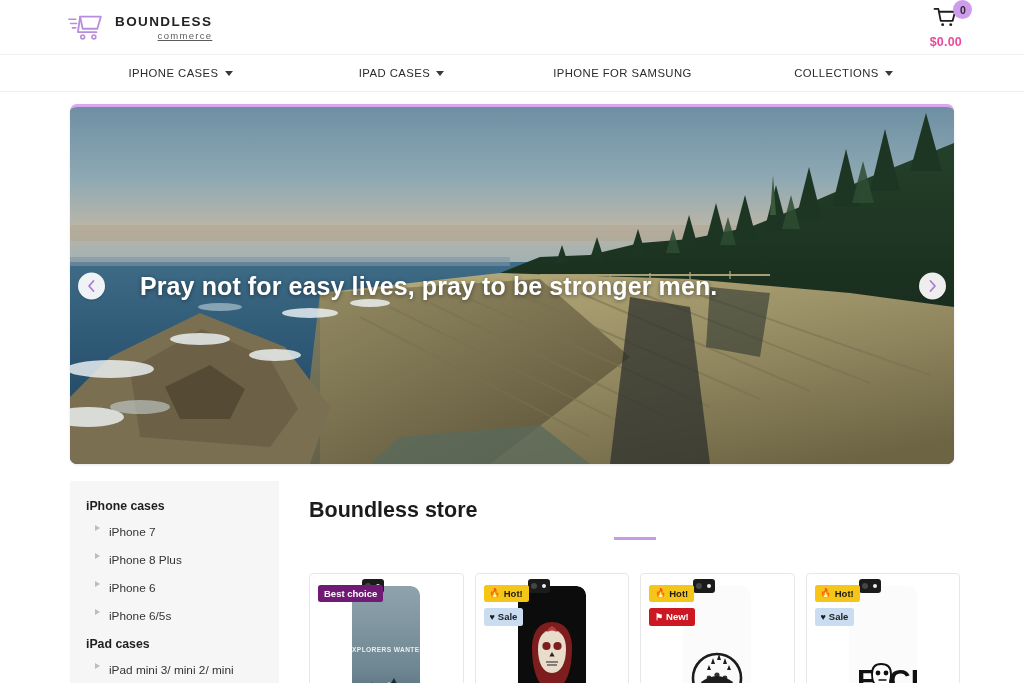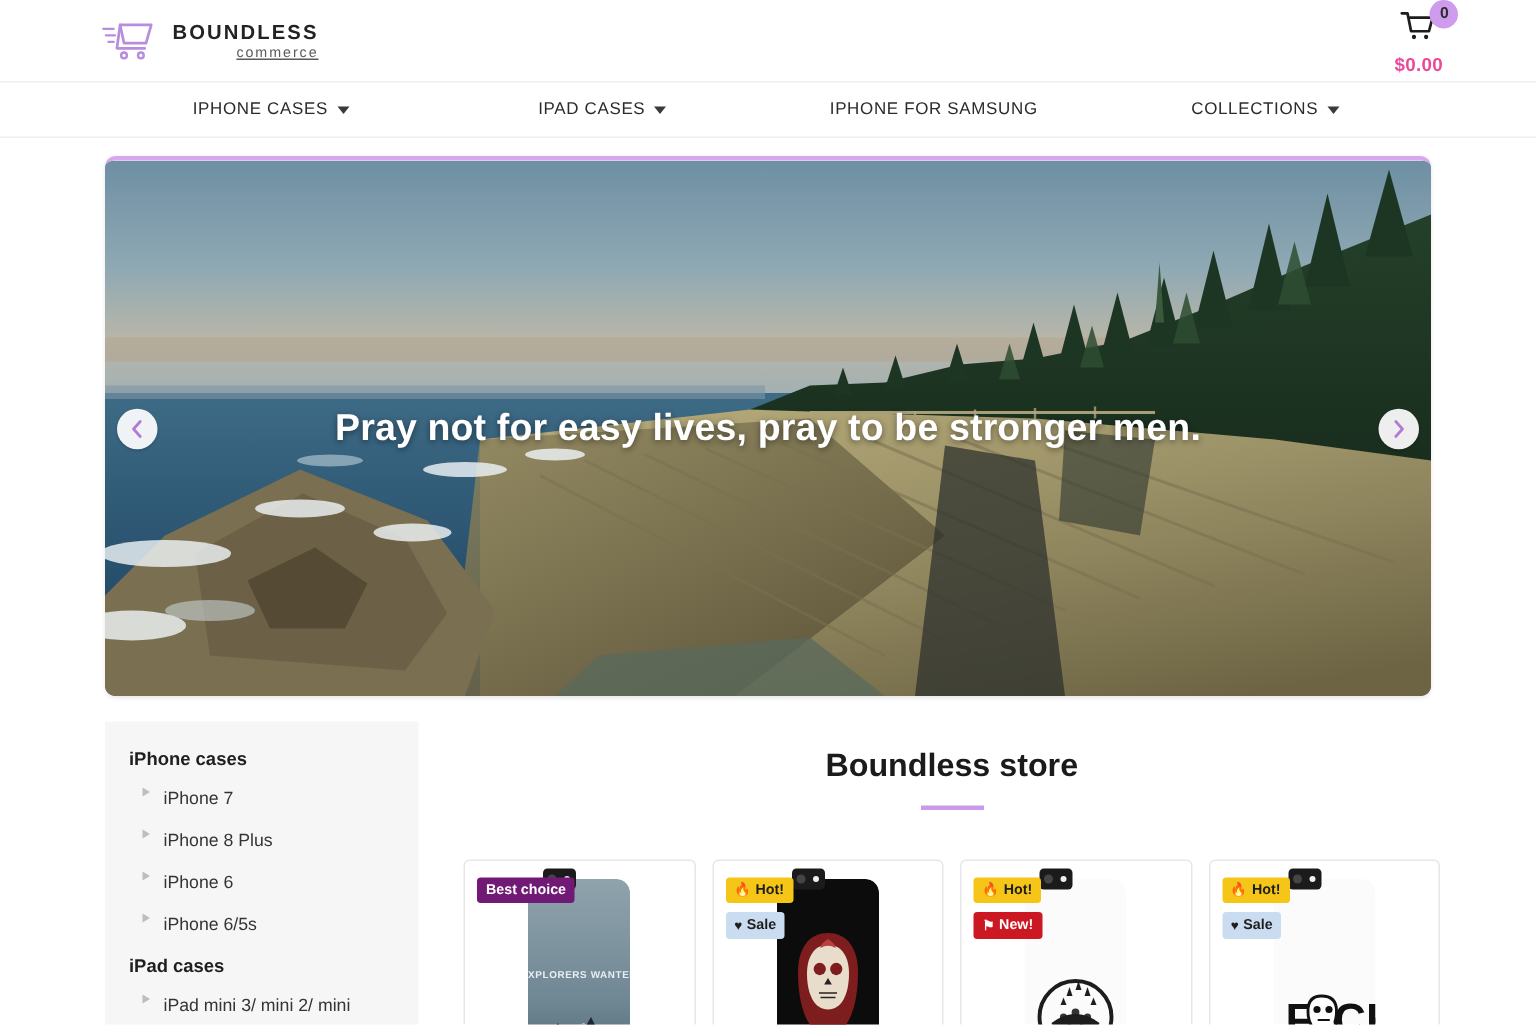--- a/index.html
+++ b/index.html
@@ -88,21 +88,20 @@
     border-top: 3px solid #d9a7ee;
     overflow: hidden;
     box-shadow: 0 1px 3px rgba(0,0,0,.10);
   }
   .hero-img { position: absolute; inset: 0; width: 100%; height: 100%; }
   .hero-caption {
     position: absolute;
     left: 0; right: 0;
     top: 50%;
     transform: translateY(-50%);
-    text-align: center;
     color: #ffffff;
     font-size: 25px;
     font-weight: bold;
     letter-spacing: .1px;
     text-shadow: 0 1px 4px rgba(0,0,0,.45);
     padding: 0 70px;
   }
   .arrow {
     position: absolute;
     top: 50%; transform: translateY(-50%);
@@ -144,21 +143,20 @@
   .side-arrow {
     width: 0; height: 0;
     border-top: 3.5px solid transparent;
     border-bottom: 3.5px solid transparent;
     border-left: 5px solid #bdbdbd;
     flex: 0 0 auto;
   }
 
   .main { flex: 1 1 auto; }
   .store-title {
-    text-align: center;
     font-size: 21.5px;
     font-weight: bold;
     color: #1b1b1b;
     margin-top: 17px;
   }
   .title-rule {
     width: 42px; height: 2.5px; background: #c79aea;
     margin: 14px auto 0 auto;
   }
 

